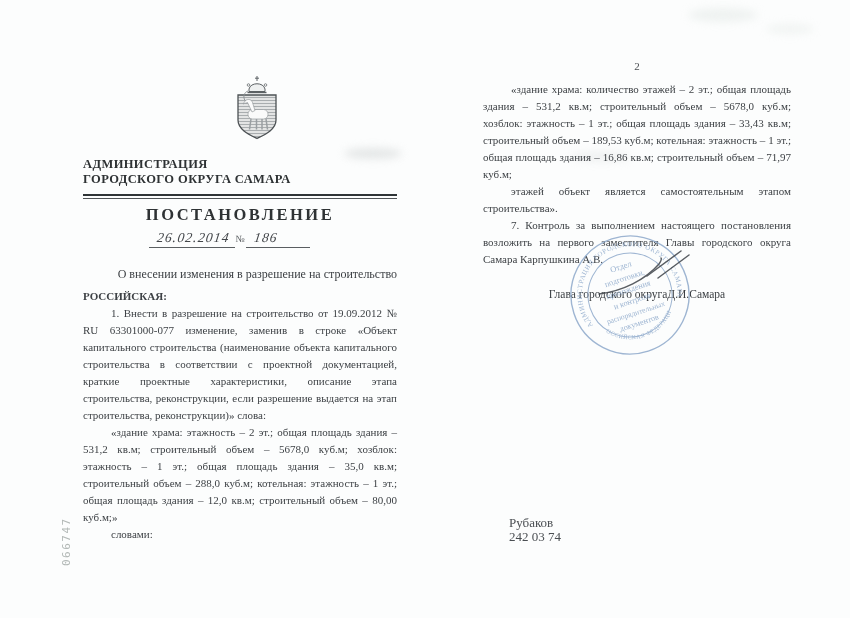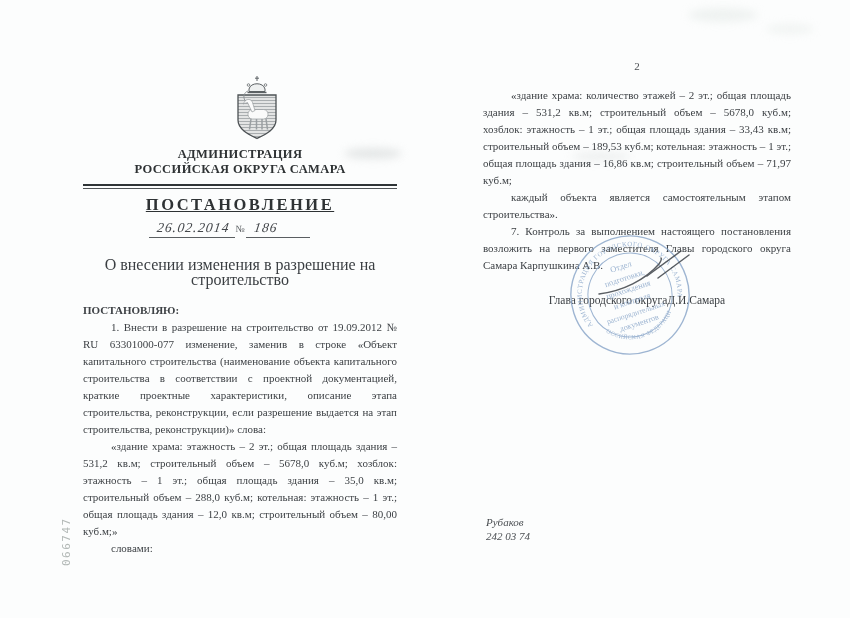--- a/index.html
+++ b/index.html
@@ -9,52 +9,52 @@
     font-family:"Liberation Serif", serif;
     color:#3e4246;
   }
   .smudge{position:absolute;border-radius:50%;filter:blur(4px);pointer-events:none;}
 
   
   .left-page{position:absolute;left:83px;top:72px;width:314px;}
   .crest-wrap{text-align:center;height:72px;}
   .crest-wrap svg{position:relative;left:17px;}
   .org-name{
-    text-align:center;font-weight:bold;font-size:12.5px;line-height:14.5px;
-    letter-spacing:.4px;margin-top:3px;color:#2e3234;
+    text-align:left;font-weight:bold;font-size:12.5px;line-height:14.5px;
+    letter-spacing:.4px;margin-top:13px;color:#2e3234;
   }
   .double-rule{
     margin-top:8px;border-top:2.5px solid #2f3437;height:2px;
     border-bottom:1.2px solid #4e5356;
   }
   .doc-type{
     text-align:center;font-weight:bold;font-size:16.5px;letter-spacing:2.5px;
-    margin-top:6px;color:#2e3234;text-decoration:underline;
+    margin-top:6px;color:#2e3234;
   }
   .date-line{margin:3px 0 0 66px;white-space:nowrap;}
   .hw{
     font-style:italic;font-size:13.5px;letter-spacing:1.2px;color:#43464a;
     display:inline-block;transform:skewX(-8deg);
   }
   .hw-underline{display:inline-block;border-bottom:1px solid #5a5e61;padding:0 5px 1px 8px;}
   .num-sign{font-size:9.5px;color:#55595c;margin:0 1px;}
-  .subject{text-align:center;font-size:16px;line-height:15px;margin-top:19px;color:#3a3e42;}
-  .body{margin-top:15px;font-size:11px;line-height:17px;text-align:justify;}
+  .subject{text-align:right;font-size:12px;line-height:15px;margin-top:19px;color:#3a3e42;}
+  .body{margin-top:6px;font-size:11px;line-height:17px;text-align:justify;}
   .body p{margin:0;text-indent:28px;}
   .body p.no-indent{text-indent:0;}
   .resolve{font-weight:bold;}
   .faded{color:#a4aaae;}
 
   
   .right-page{position:absolute;left:483px;top:60px;width:308px;}
   .page-num{text-align:center;font-size:11px;margin-bottom:9px;color:#4a4e52;}
   .sig-row{display:flex;justify-content:center;margin-top:20px;font-size:11.5px;color:#3a3e42;}
   .stamp-box{position:absolute;left:84px;top:172px;width:126px;height:126px;opacity:.82;}
   .sig-autograph{position:absolute;left:112px;top:186px;}
-  .executor{position:absolute;left:3px;top:456px;font-size:11px;line-height:13.5px;color:#4a4e52;font-style:italic;}
+  .executor{position:absolute;left:26px;top:456px;font-size:13px;line-height:13.5px;color:#4a4e52;}
 
   
   .barcode-num{
     position:absolute;left:60px;top:566px;width:58px;height:14px;
     transform:rotate(-90deg);transform-origin:0 0;
     font-family:"DejaVu Sans Mono", monospace;font-size:11px;letter-spacing:1.5px;
     color:#b3b9b7;
   }
 </style>
 </head>
@@ -89,50 +89,50 @@
 
       <rect x="27" y="37.5" width="20" height="9.5" rx="4.5" fill="#fafafa" stroke="#888d90" stroke-width="0.6"></rect>
       <path d="M31,40 L26.5,30.5 l-4.5,1.5 2.5,-3.5 c3,-2 6,-1 7,2 l2.5,8 z" fill="#fafafa" stroke="#888d90" stroke-width="0.6"></path>
       <path d="M24,28.5 c-2.5,-4 -0.5,-8.5 3,-9.5" fill="none" stroke="#8a8f92" stroke-width="0.9"></path>
       <path d="M30,47 l-1.5,10.5 M35.5,47 l0,10.5 M41,47 l0,10.5 M45,47 l1.5,10.5" stroke="#9a9fa2" stroke-width="1.5" fill="none"></path>
     </svg>
   </div>
 
   <div class="org-name">
     <div>АДМИНИСТРАЦИЯ</div>
-    <div>РОССИЙСКАЯ ОКРУГА САМАРА</div>
+    <div>ГОРОДСКОГО ОКРУГА САМАРА</div>
   </div>
 
   <div class="double-rule"></div>
 
   <div class="doc-type">ПОСТАНОВЛЕНИЕ</div>
 
   <div class="date-line">
     <span class="hw-underline"><span class="hw">26.02.2014</span></span><span class="num-sign">№</span><span class="hw-underline" style="padding-right:32px;"><span class="hw">186</span></span>
   </div>
 
   <div class="subject">
     <div>О внесении изменения в разрешение на строительство</div>
   </div>
 
   <div class="body">
-    <p class="no-indent resolve">ПОСТАНОВЛЯЮ:</p>
+    <p class="no-indent resolve">РОССИЙСКАЯ:</p>
     <p>1. Внести в разрешение на строительство от 19.09.2012 № RU 63301000-077 изменение, заменив в строке «Объект капитального строительства (наименование объекта капитального строительства в соответствии с проектной документацией, краткие проектные характеристики, описание этапа строительства, реконструкции, если разрешение выдается на этап строительства, реконструкции)» слова:</p>
     <p>«здание храма: этажность – 2 эт.; общая площадь здания – 531,2 кв.м; строительный объем – 5678,0 куб.м; хозблок: этажность – 1 эт.; общая площадь здания – 35,0 кв.м; строительный объем – 288,0 куб.м; котельная: этажность – 1 эт.; общая площадь здания – 12,0 кв.м; строительный объем – 80,00 куб.м;»</p>
     <p>словами:</p>
   </div>
 </div>
 
 <div class="right-page">
 
   <div class="page-num">2</div>
 
   <div class="body">
     <p>«здание храма: количество этажей – 2 эт.; общая площадь здания – 531,2 кв.м; строительный объем – 5678,0 куб.м; хозблок: этажность – 1 эт.; общая площадь здания – 33,43 кв.м; строительный объем – 189,53 куб.м; котельная: этажность – 1 эт.; общая площадь здания – 16,86 кв.м; строительный объем – 71,97 куб.м;</p>
-    <p>каждый объекта является самостоятельным этапом строительства».</p>
+    <p>этажей объект является самостоятельным этапом строительства».</p>
     <p>7. Контроль за выполнением настоящего постановления возложить на первого заместителя Главы городского округа Самара Карпушкина А.В.</p>
   </div>
 
   <div class="sig-row">
     <span>Глава городского округа</span>
     <span>Д.И.Самара</span>
   </div>
 
   <div class="stamp-box">
     <svg width="126" height="126" viewBox="0 0 126 126">

